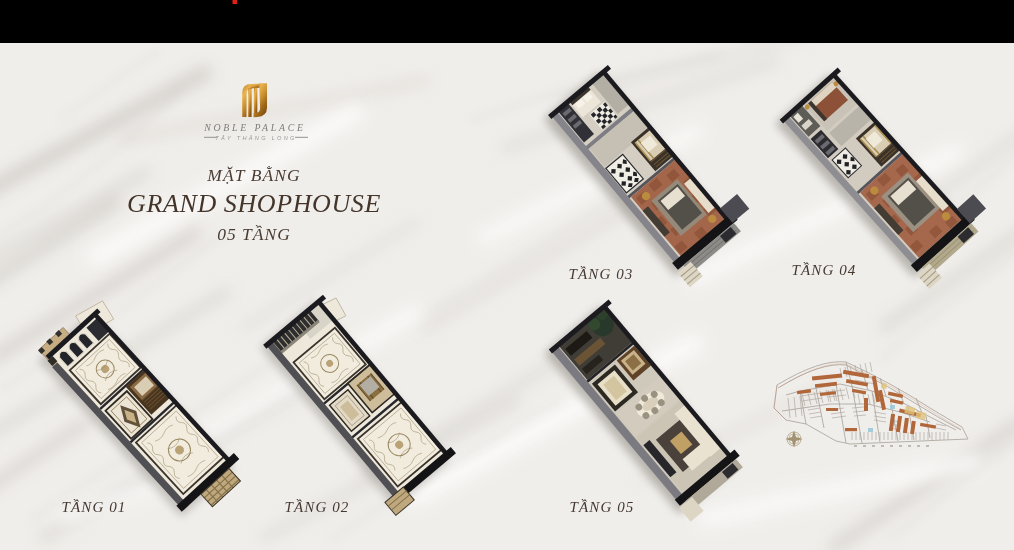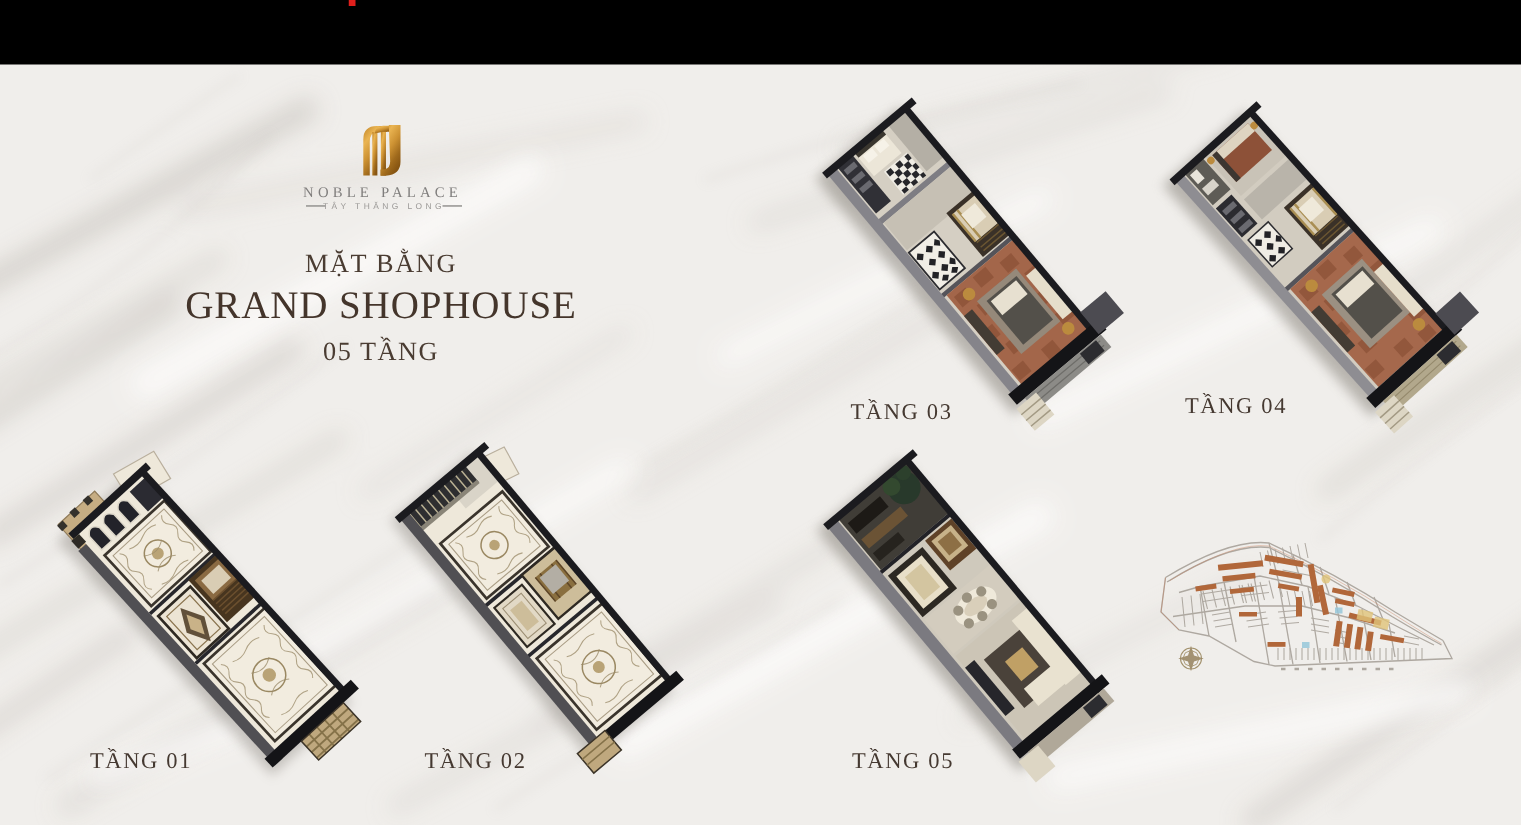--- a/index.html
+++ b/index.html
@@ -1,17 +1,17 @@
 <!DOCTYPE html>
 <html><head>
 <meta charset="utf-8">
 <style>
 html,body{margin:0;padding:0;width:1014px;height:550px;overflow:hidden;background:#f1efed;
 font-family:"Liberation Serif",serif;}
-#stage{position:relative;width:1014px;height:550px;}
+#stage{position:relative;width:1014px;height:550px;font-style:italic;}
 svg{position:absolute;left:0;top:0;}
 </style>
 </head>
 <body>
 <div id="stage">
 <svg width="1014" height="550" viewBox="0 0 1014 550">
 <defs>
 <linearGradient id="gold" x1="0" y1="0" x2="0.6" y2="1">
 <stop offset="0" stop-color="#c08427"></stop>
 <stop offset="0.28" stop-color="#eab452"></stop>

